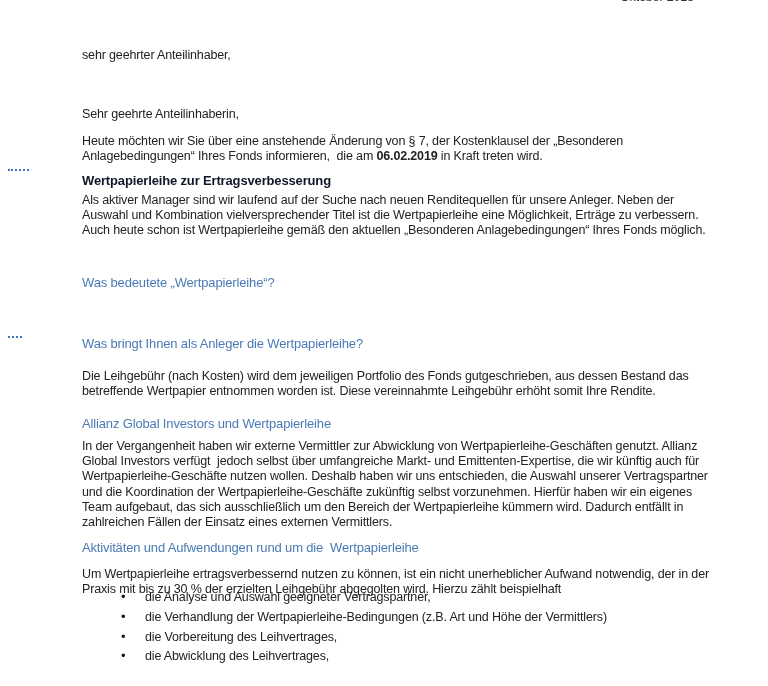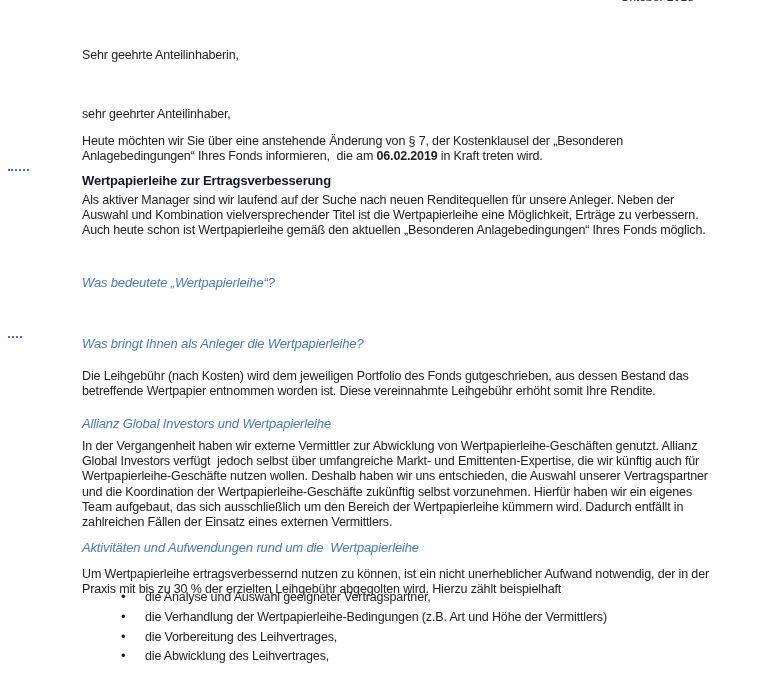--- a/index.html
+++ b/index.html
@@ -22,21 +22,20 @@
     letter-spacing: -0.15px;
     white-space: pre-wrap;
   }
   .salutation { top: 7px; line-height: 19.5px; }
   .p-intro   { top: 71px; }
   .p-change  { top: 121px; }
   .p-change b { font-weight: bold; }
   .h-main    { top: 162px; font-weight: bold; font-size: 13px; color: #0f172a; }
   .p-main    { top: 180px; }
   .h-blue {
-    font-style: italic;
     font-size: 13px;
     color: #4a7ab5;
     font-weight: normal;
   }
   .h-sec-0 { top: 262px; }
   .p-sec-0 { top: 279px; }
   .h-sec-1 { top: 323px; }
   .p-sec-1 { top: 356px; }
   .h-sec-2 { top: 403px; }
   .p-sec-2 { top: 419px; margin-top: 20px; }
@@ -89,22 +88,22 @@
 <body>
 
 <div class="page">
 
   <div class="date">Oktober 2018</div>
 
   <div class="dotted-mark mark-1"></div>
   <div class="dotted-mark mark-2"></div>
 
   <div class="blk salutation">
+    <div>sehr geehrter Anteilinhaber,</div>
     <div>Sehr geehrte Anteilinhaberin,</div>
-    <div>sehr geehrter Anteilinhaber,</div>
   </div>
 
 
   <p class="blk p-change"><span>Heute möchten wir Sie über eine anstehende Änderung von § 7, der Kostenklausel der „Besonderen Anlagebedingungen“ Ihres Fonds informieren,  die am </span><b>06.02.2019</b><span> in Kraft treten wird.</span></p>
 
   <h2 class="blk h-main">Wertpapierleihe zur Ertragsverbesserung</h2>
   <p class="blk p-main">Als aktiver Manager sind wir laufend auf der Suche nach neuen Renditequellen für unsere Anleger. Neben der Auswahl und Kombination vielversprechender Titel ist die Wertpapierleihe eine Möglichkeit, Erträge zu verbessern. Auch heute schon ist Wertpapierleihe gemäß den aktuellen „Besonderen Anlagebedingungen“ Ihres Fonds möglich.</p>
 
   <h3 class="blk h-blue h-sec-0">Was bedeutete „Wertpapierleihe“?</h3>
 

